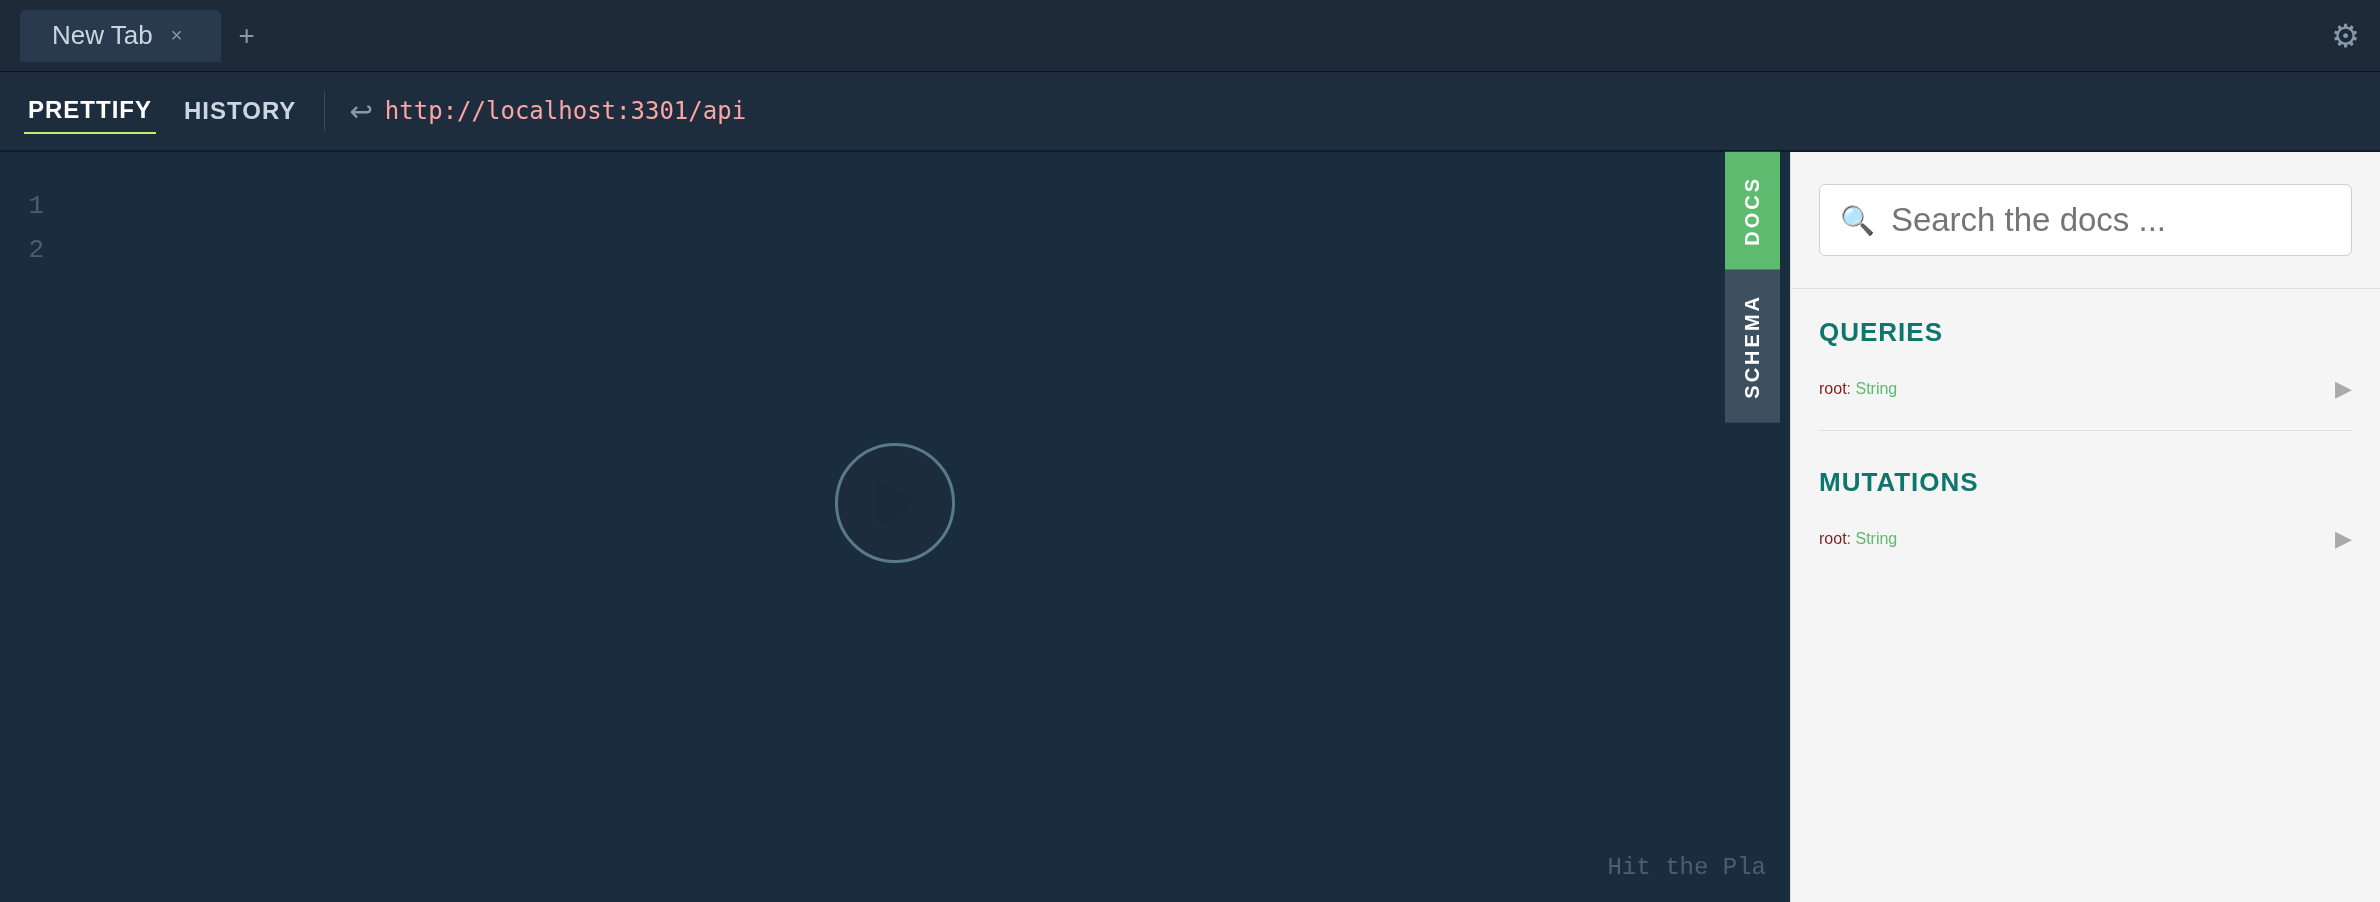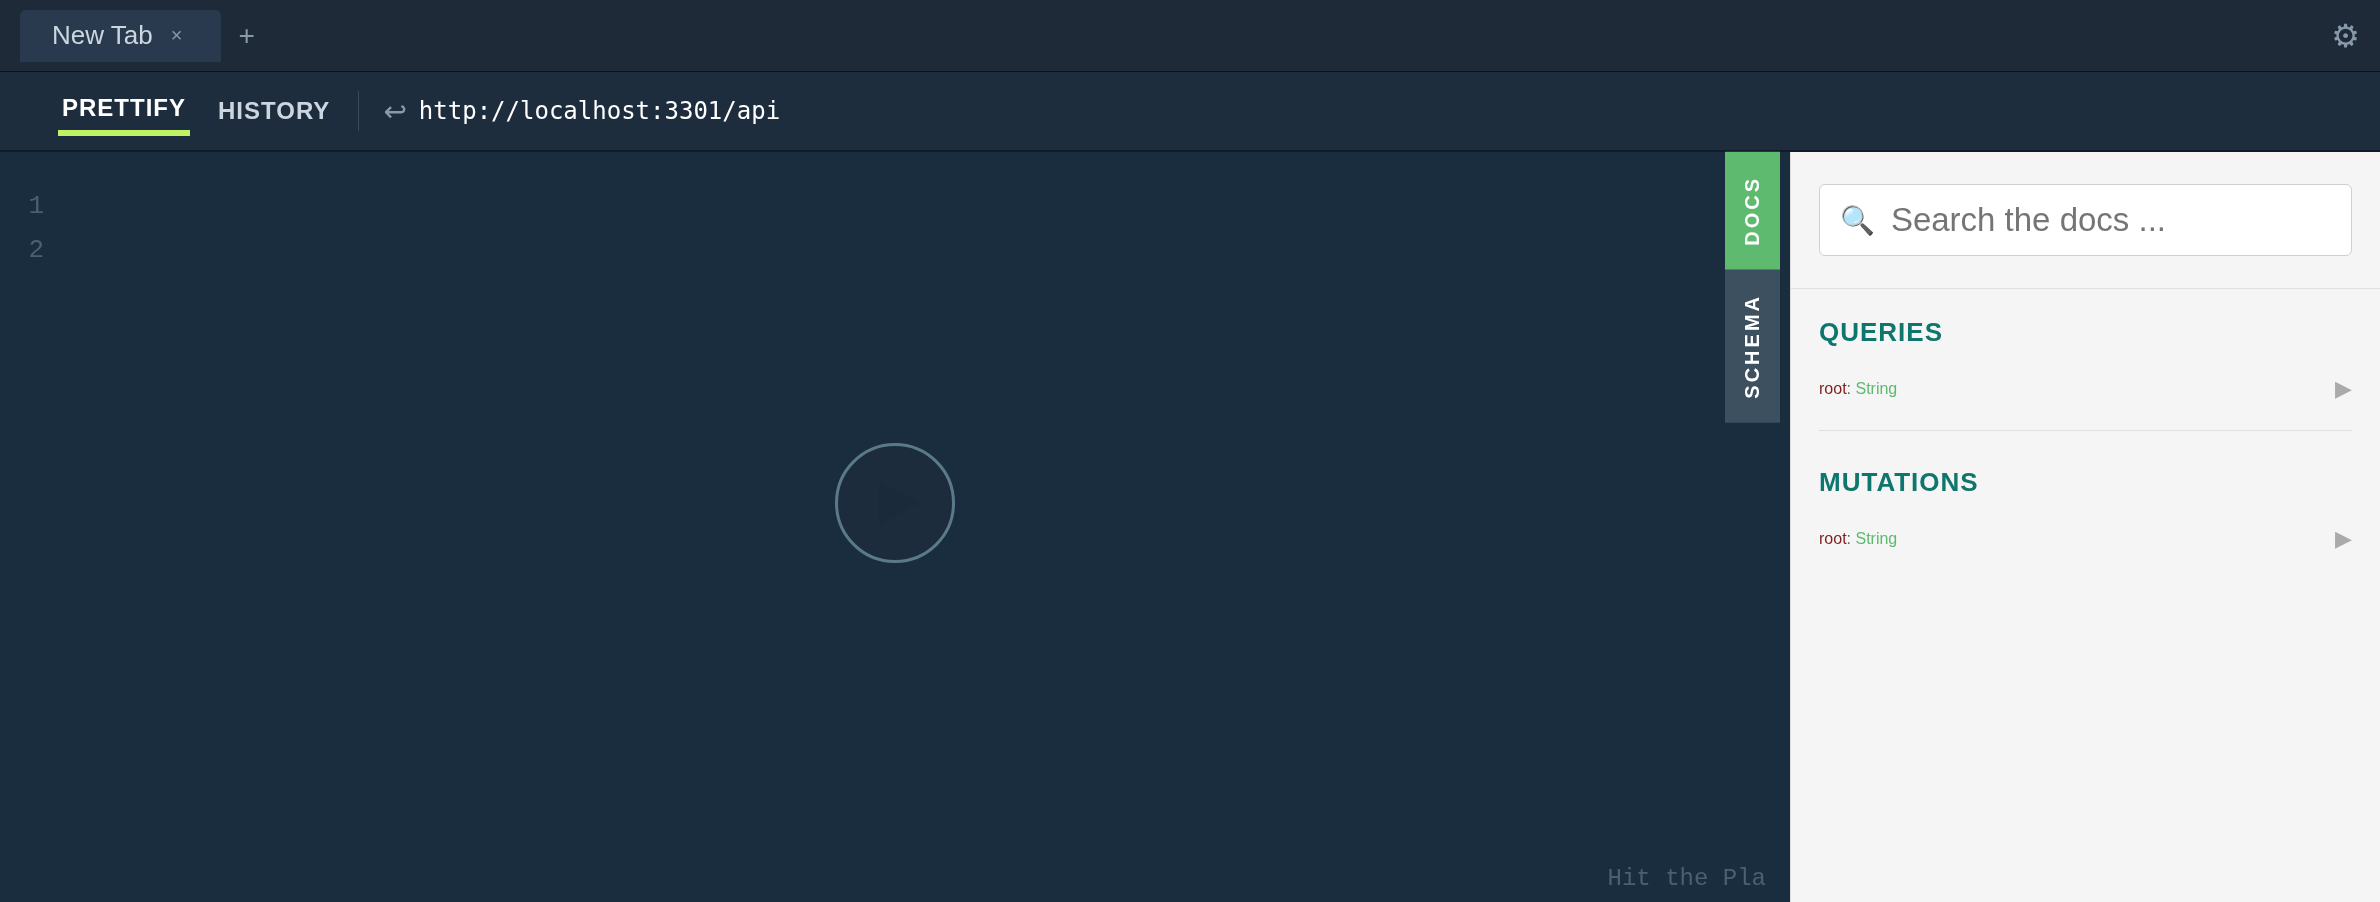--- a/index.html
+++ b/index.html
@@ -96,22 +96,21 @@
       letter-spacing: 1px;
       cursor: pointer;
       padding: 8px 4px;
       border: none;
       background: transparent;
       text-transform: uppercase;
     }
 
     .toolbar-btn.active {
       color: #ffffff;
-      border-bottom: 6px solid #bef264;
-      margin-left: 34px;
+      border-bottom: 2px solid #bef264;
     }
 
     .toolbar-separator {
       width: 1px;
       height: 40px;
       background: #3a4a5a;
     }
 
     .url-bar-container {
       display: flex;
@@ -120,21 +119,21 @@
       flex: 1;
     }
 
     .undo-icon {
       color: #8899aa;
       font-size: 28px;
       cursor: pointer;
     }
 
     .url-bar {
-      color: #ffffff;
+      color: #fca5a5;
       font-size: 24px;
       font-family: monospace;
     }
 
     
     .main-content {
       display: flex;
       height: calc(902px - 72px - 80px);
       position: relative;
     }
@@ -204,21 +203,21 @@
     }
 
     
     .status-bar {
       position: absolute;
       bottom: 0;
       right: 0;
       left: 0;
       height: 48px;
       display: flex;
-      align-items: center;
+      align-items: flex-start;
       justify-content: flex-end;
       padding: 0 24px;
       background: transparent;
     }
 
     .status-text {
       color: #4a6070;
       font-size: 24px;
       font-family: 'Courier New', monospace;
     }

